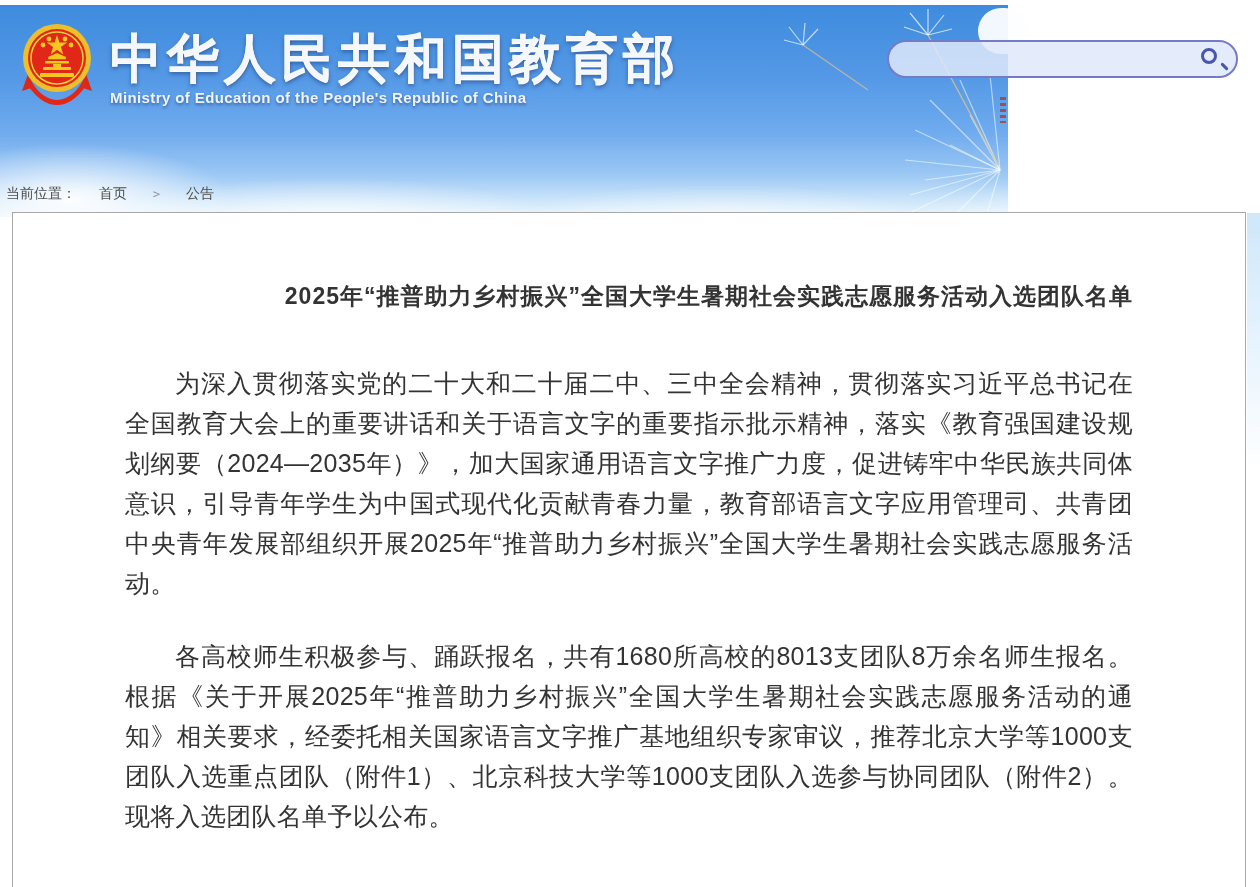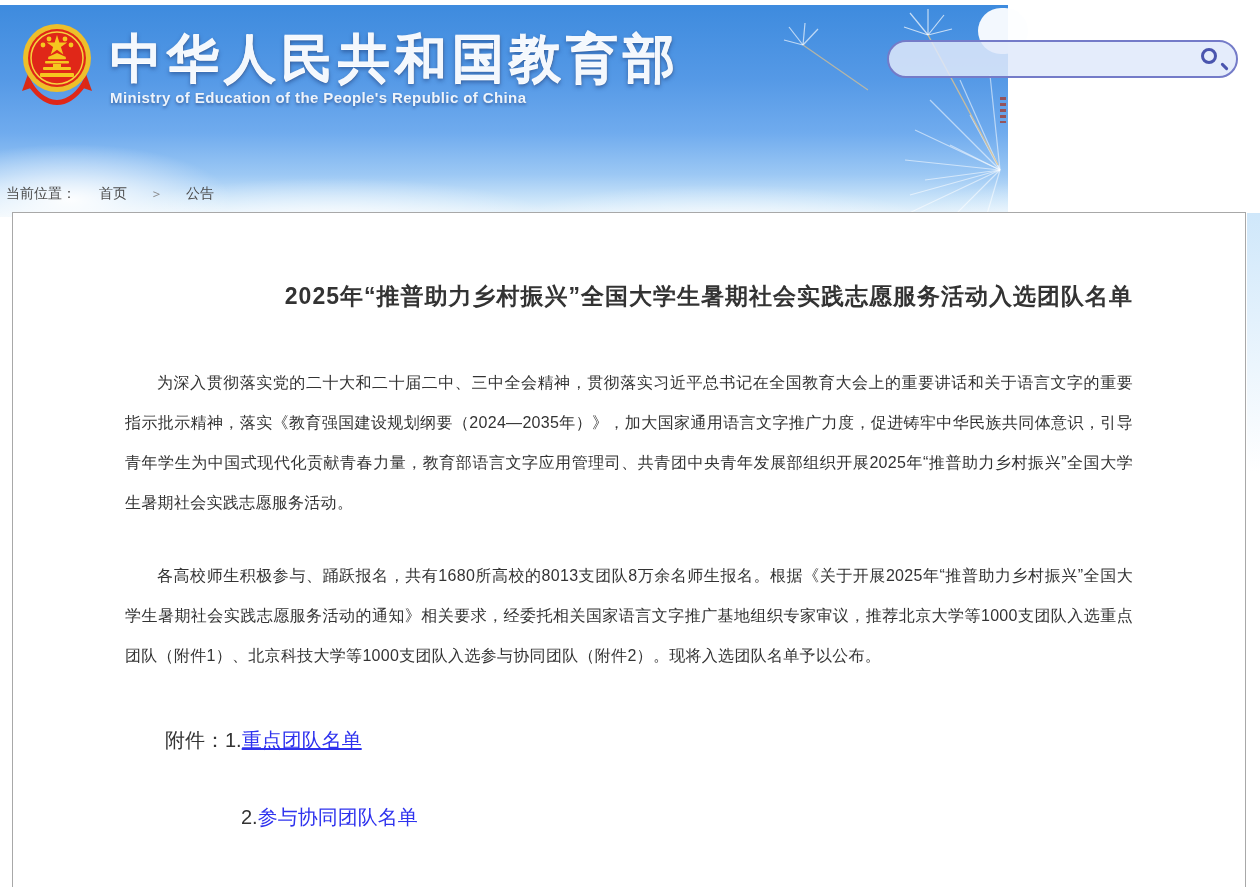--- a/index.html
+++ b/index.html
@@ -81,21 +81,21 @@
   }
   .right-strip {
     position:absolute; top:213px; right:0; width:13px; height:260px;
     background:linear-gradient(180deg,#cfe7fa,#ffffff);
   }
   .article-title {
     font-size:23px; font-weight:bold; color:#333; text-align:right;
     letter-spacing:1px; line-height:30px;
   }
   .article p {
-    font-size:16px; color:#333; line-height:40px; text-indent:2em;
+    font-size:25px; color:#333; line-height:40px; text-indent:2em;
     text-align:justify; letter-spacing:.3px;
   }
   .p1 { margin-top:52px; }
   .p2 { margin-top:33px; }
 
   .attachments { margin-top:44px; font-size:20px; color:#333; }
   .attach-row { line-height:40px; text-indent:2em; }
   .attach-row2 { text-indent:0; padding-left:116px; margin-top:37px; }
   .attach-link { color:#2e32ee; cursor:pointer; }
   .u { text-decoration:underline; }

